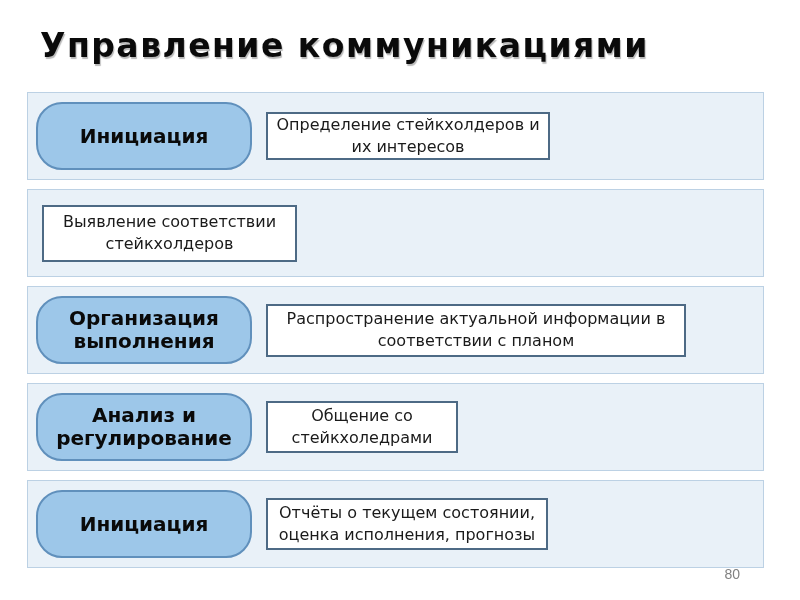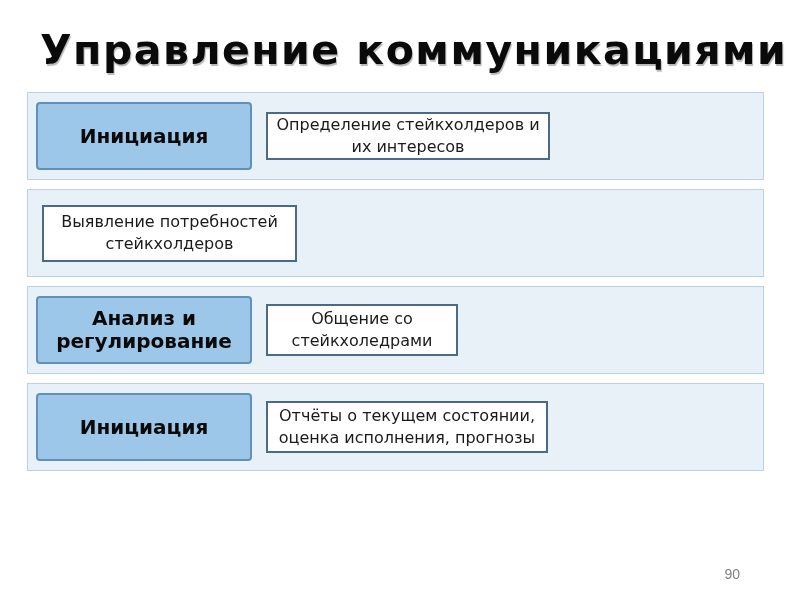--- a/index.html
+++ b/index.html
@@ -9,21 +9,21 @@
     height: 600px;
     background: #ffffff;
     font-family: "Liberation Sans", sans-serif;
     overflow: hidden;
   }
   .slide-title {
     position: absolute;
     left: 40px;
     top: 26px;
     font-family: "DejaVu Sans", "Liberation Sans", sans-serif;
-    font-size: 41px;
+    font-size: 33px;
     font-weight: bold;
     letter-spacing: 1.5px;
     color: #0a0a0a;
     text-shadow: 1px 1.5px 1px rgba(0,0,0,0.28);
     white-space: nowrap;
   }
   .bands {
     position: absolute;
     top: 92px;
     left: 27px;
@@ -39,21 +39,21 @@
     align-items: center;
   }
   .stage-btn {
     flex: none;
     box-sizing: border-box;
     width: 216px;
     height: 68px;
     margin-left: 8px;
     background: #9DC7E9;
     border: 2px solid #6090BC;
-    border-radius: 4px;
+    border-radius: 26px;
     display: flex;
     align-items: center;
     justify-content: center;
     text-align: center;
     font-family: "DejaVu Sans", "Liberation Sans", sans-serif;
     font-size: 20px;
     font-weight: bold;
     line-height: 1.15;
     color: #0a0a0a;
     white-space: pre-line;
@@ -109,40 +109,48 @@
     <div class="band r1">
       <div class="stage-btn">Инициация</div>
       <div class="boxes">
         <div class="task-box b0">Определение стейкхолдеров и
 их интересов</div>
       </div>
     </div>
 
     <div class="band r2">
       <div class="boxes">
-        <div class="task-box b0">Выявление потребностей
+        <div class="task-box b0">Выявление соответствии
 стейкхолдеров</div>
       </div>
     </div>
 
+    <div class="band r3">
+      <div class="stage-btn">Организация
+выполнения</div>
+      <div class="boxes">
+        <div class="task-box b0">Распространение актуальной информации в
+соответствии с планом</div>
+      </div>
+    </div>
 
     <div class="band r4">
       <div class="stage-btn">Анализ и
 регулирование</div>
       <div class="boxes">
         <div class="task-box b0">Общение со
 стейкхоледрами</div>
       </div>
     </div>
 
     <div class="band r5">
       <div class="stage-btn">Инициация</div>
       <div class="boxes">
         <div class="task-box b0">Отчёты о текущем состоянии,
 оценка исполнения, прогнозы</div>
       </div>
     </div>
 
   </div>
 
-  <div class="page-number">90</div>
+  <div class="page-number">80</div>
 
 </div>
 
 </body></html>

